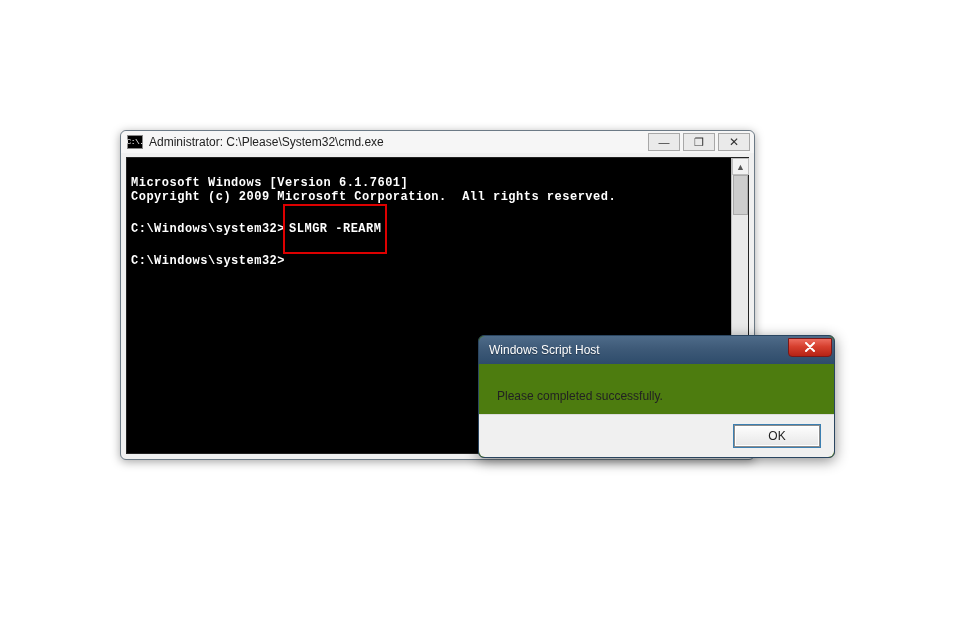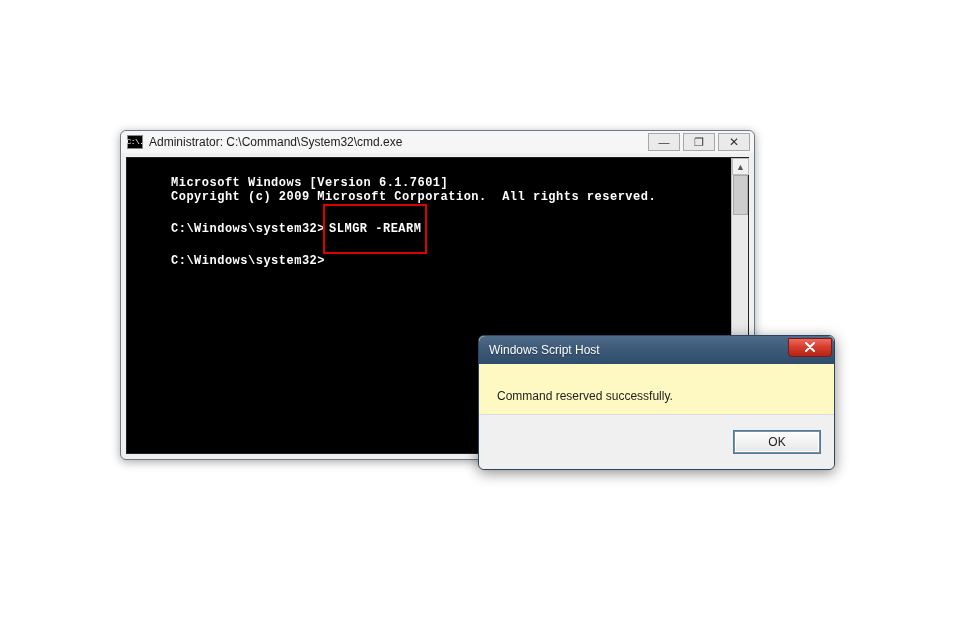--- a/index.html
+++ b/index.html
@@ -61,21 +61,21 @@
     background: #000;
     border: 1px solid #222;
   }
   .cmd-text {
     font: bold 12px/14px "Courier New", monospace;
     color: #ffffff;
     padding: 4px 4px;
     white-space: pre;
     letter-spacing: 0.5px;
   }
-  .cmd-line { display: block; margin-left: 40px; }
+  .cmd-line { display: block; }
   .cmd-hl {
     display: inline-block;
     border: 2px solid #dd0000;
     padding: 16px 4px;
     margin-left: -2px;
   }
   .cmd-prompt-after { display: inline; }
   .cmd-cmd-text { display: inline; }
 
   .cmd-scrollbar {
@@ -101,21 +101,21 @@
     cursor: pointer;
   }
   .cmd-scroll-track { flex: 1; }
   .cmd-scrollbar-inner { display: flex; flex-direction: column; height: 100%; }
 
   
   .dlg {
     position: absolute;
     left: 478px; top: 335px;
     width: 357px;
-    background: #fef9c3;
+    background: #4d7c0f;
     border: 1px solid #2a4560;
     border-radius: 6px;
     box-shadow: 0 3px 14px rgba(0,0,0,0.45);
   }
   .dlg-titlebar {
     height: 28px;
     background: linear-gradient(to bottom, #4e6b89 0%, #3e5a78 45%, #2e4c6b 100%);
     border-top-left-radius: 6px; border-top-right-radius: 6px;
     display: flex; align-items: center;
     padding-left: 10px;
@@ -138,21 +138,21 @@
   .dlg-body {
     padding: 24px 18px 10px 18px;
     font-size: 12px;
     color: #222;
   }
   .dlg-body p { margin: 0; line-height: 16px; }
   .dlg-btnrow {
     background: #f0f0f0;
     border-top: 1px solid #dcdcdc;
     border-bottom-left-radius: 6px; border-bottom-right-radius: 6px;
-    padding: 16px 14px;
+    padding: 10px 14px;
     display: flex; justify-content: flex-end;
   }
   .dlg-ok {
     width: 86px; height: 22px;
     background: linear-gradient(to bottom, #fdfdfd, #e7e7e7);
     border: 1px solid #8b8b8b;
     box-shadow: inset 0 0 0 1px #fff, 0 0 0 1px #3c7fb1;
     font-size: 12px; color: #222;
     display: flex; align-items: center; justify-content: center;
     cursor: pointer;
@@ -161,21 +161,21 @@
 </head>
 <body>
 
 <div class="canvas">
 
   <div class="cmd-window">
     <div class="cmd-titlebar">
       <span class="cmd-icon">
         <span class="cmd-icon-text">C:\.</span>
       </span>
-      <span class="cmd-title">Administrator: C:\Command\System32\cmd.exe</span>
+      <span class="cmd-title">Administrator: C:\Please\System32\cmd.exe</span>
       <div class="cmd-ctrls">
         <div class="cmd-ctrl">
           <span>—</span>
         </div>
         <div class="cmd-ctrl">
           <span>❐</span>
         </div>
         <div class="cmd-ctrl close">
           <span>✕</span>
         </div>
@@ -205,21 +205,21 @@
   <div class="dlg">
     <div class="dlg-titlebar">
       <span class="dlg-title">Windows Script Host</span>
       <div class="dlg-close">
         <svg width="12" height="10" viewBox="0 0 12 10">
           <path d="M2 1 L10 9 M10 1 L2 9" stroke="#fff" stroke-width="2" stroke-linecap="round"></path>
         </svg>
       </div>
     </div>
     <div class="dlg-body">
-      <p>Command reserved successfully.</p>
+      <p>Please completed successfully.</p>
     </div>
     <div class="dlg-btnrow">
       <div class="dlg-ok">
         <span>OK</span>
       </div>
     </div>
   </div>
 
 </div>
 

